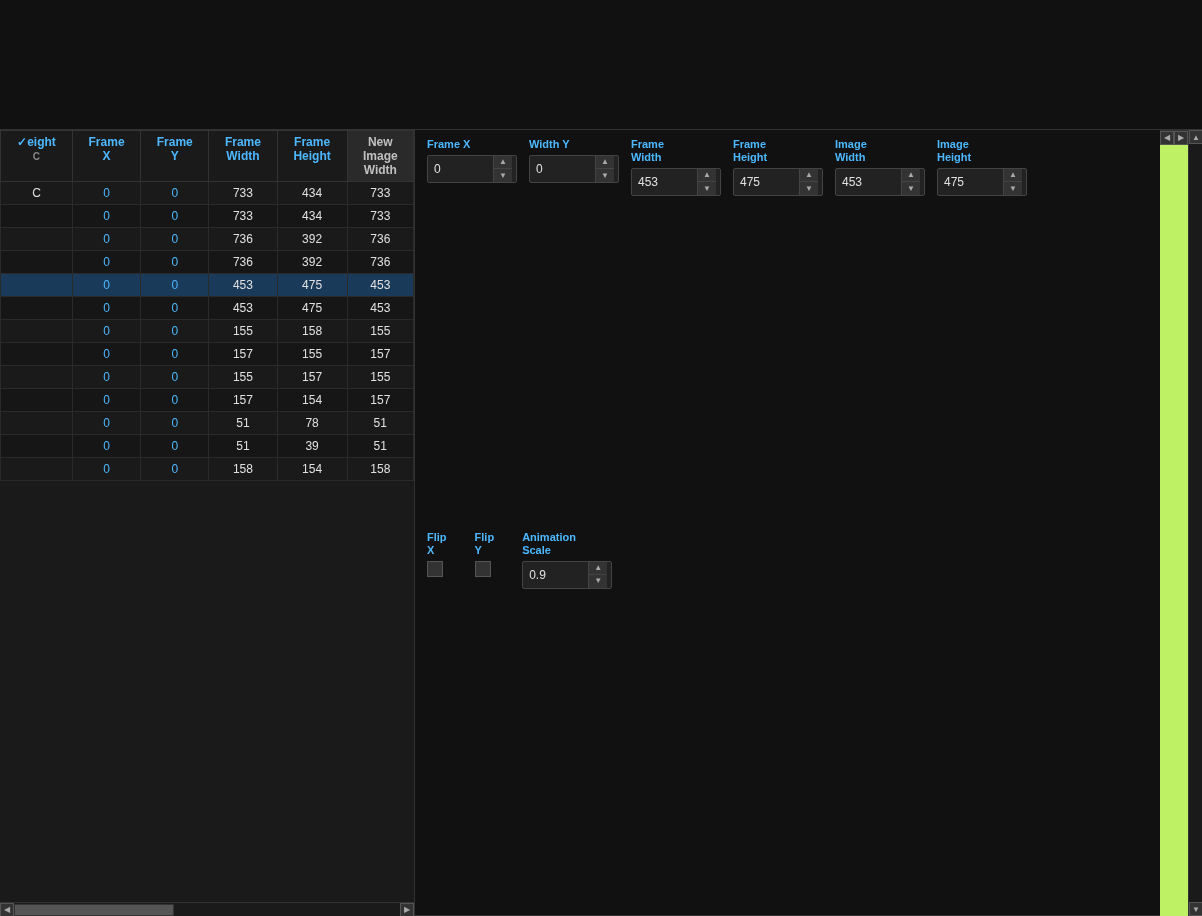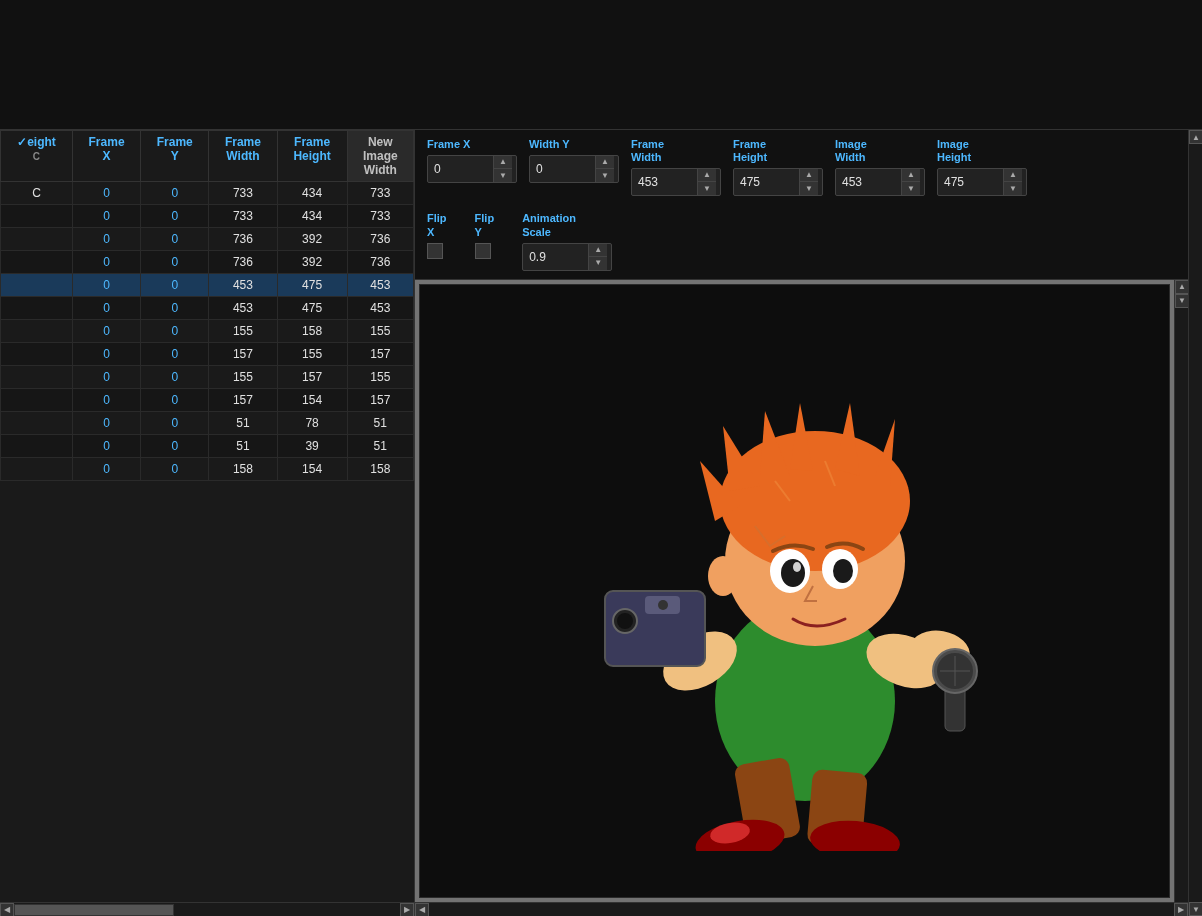--- a/index.html
+++ b/index.html
@@ -90,22 +90,22 @@
     }
 
     tbody td.zero {
       color: #4db8ff;
     }
 
     
     .right-panel {
       flex: 1;
       display: flex;
-      flex-direction: column;
-      background: #737373;
+      flex-direction: row;
+      background: #bef264;
       overflow: hidden;
     }
 
     
     .controls-area {
       padding: 8px 12px;
       border-bottom: 1px solid #333;
       display: flex;
       flex-wrap: wrap;
       gap: 12px;

